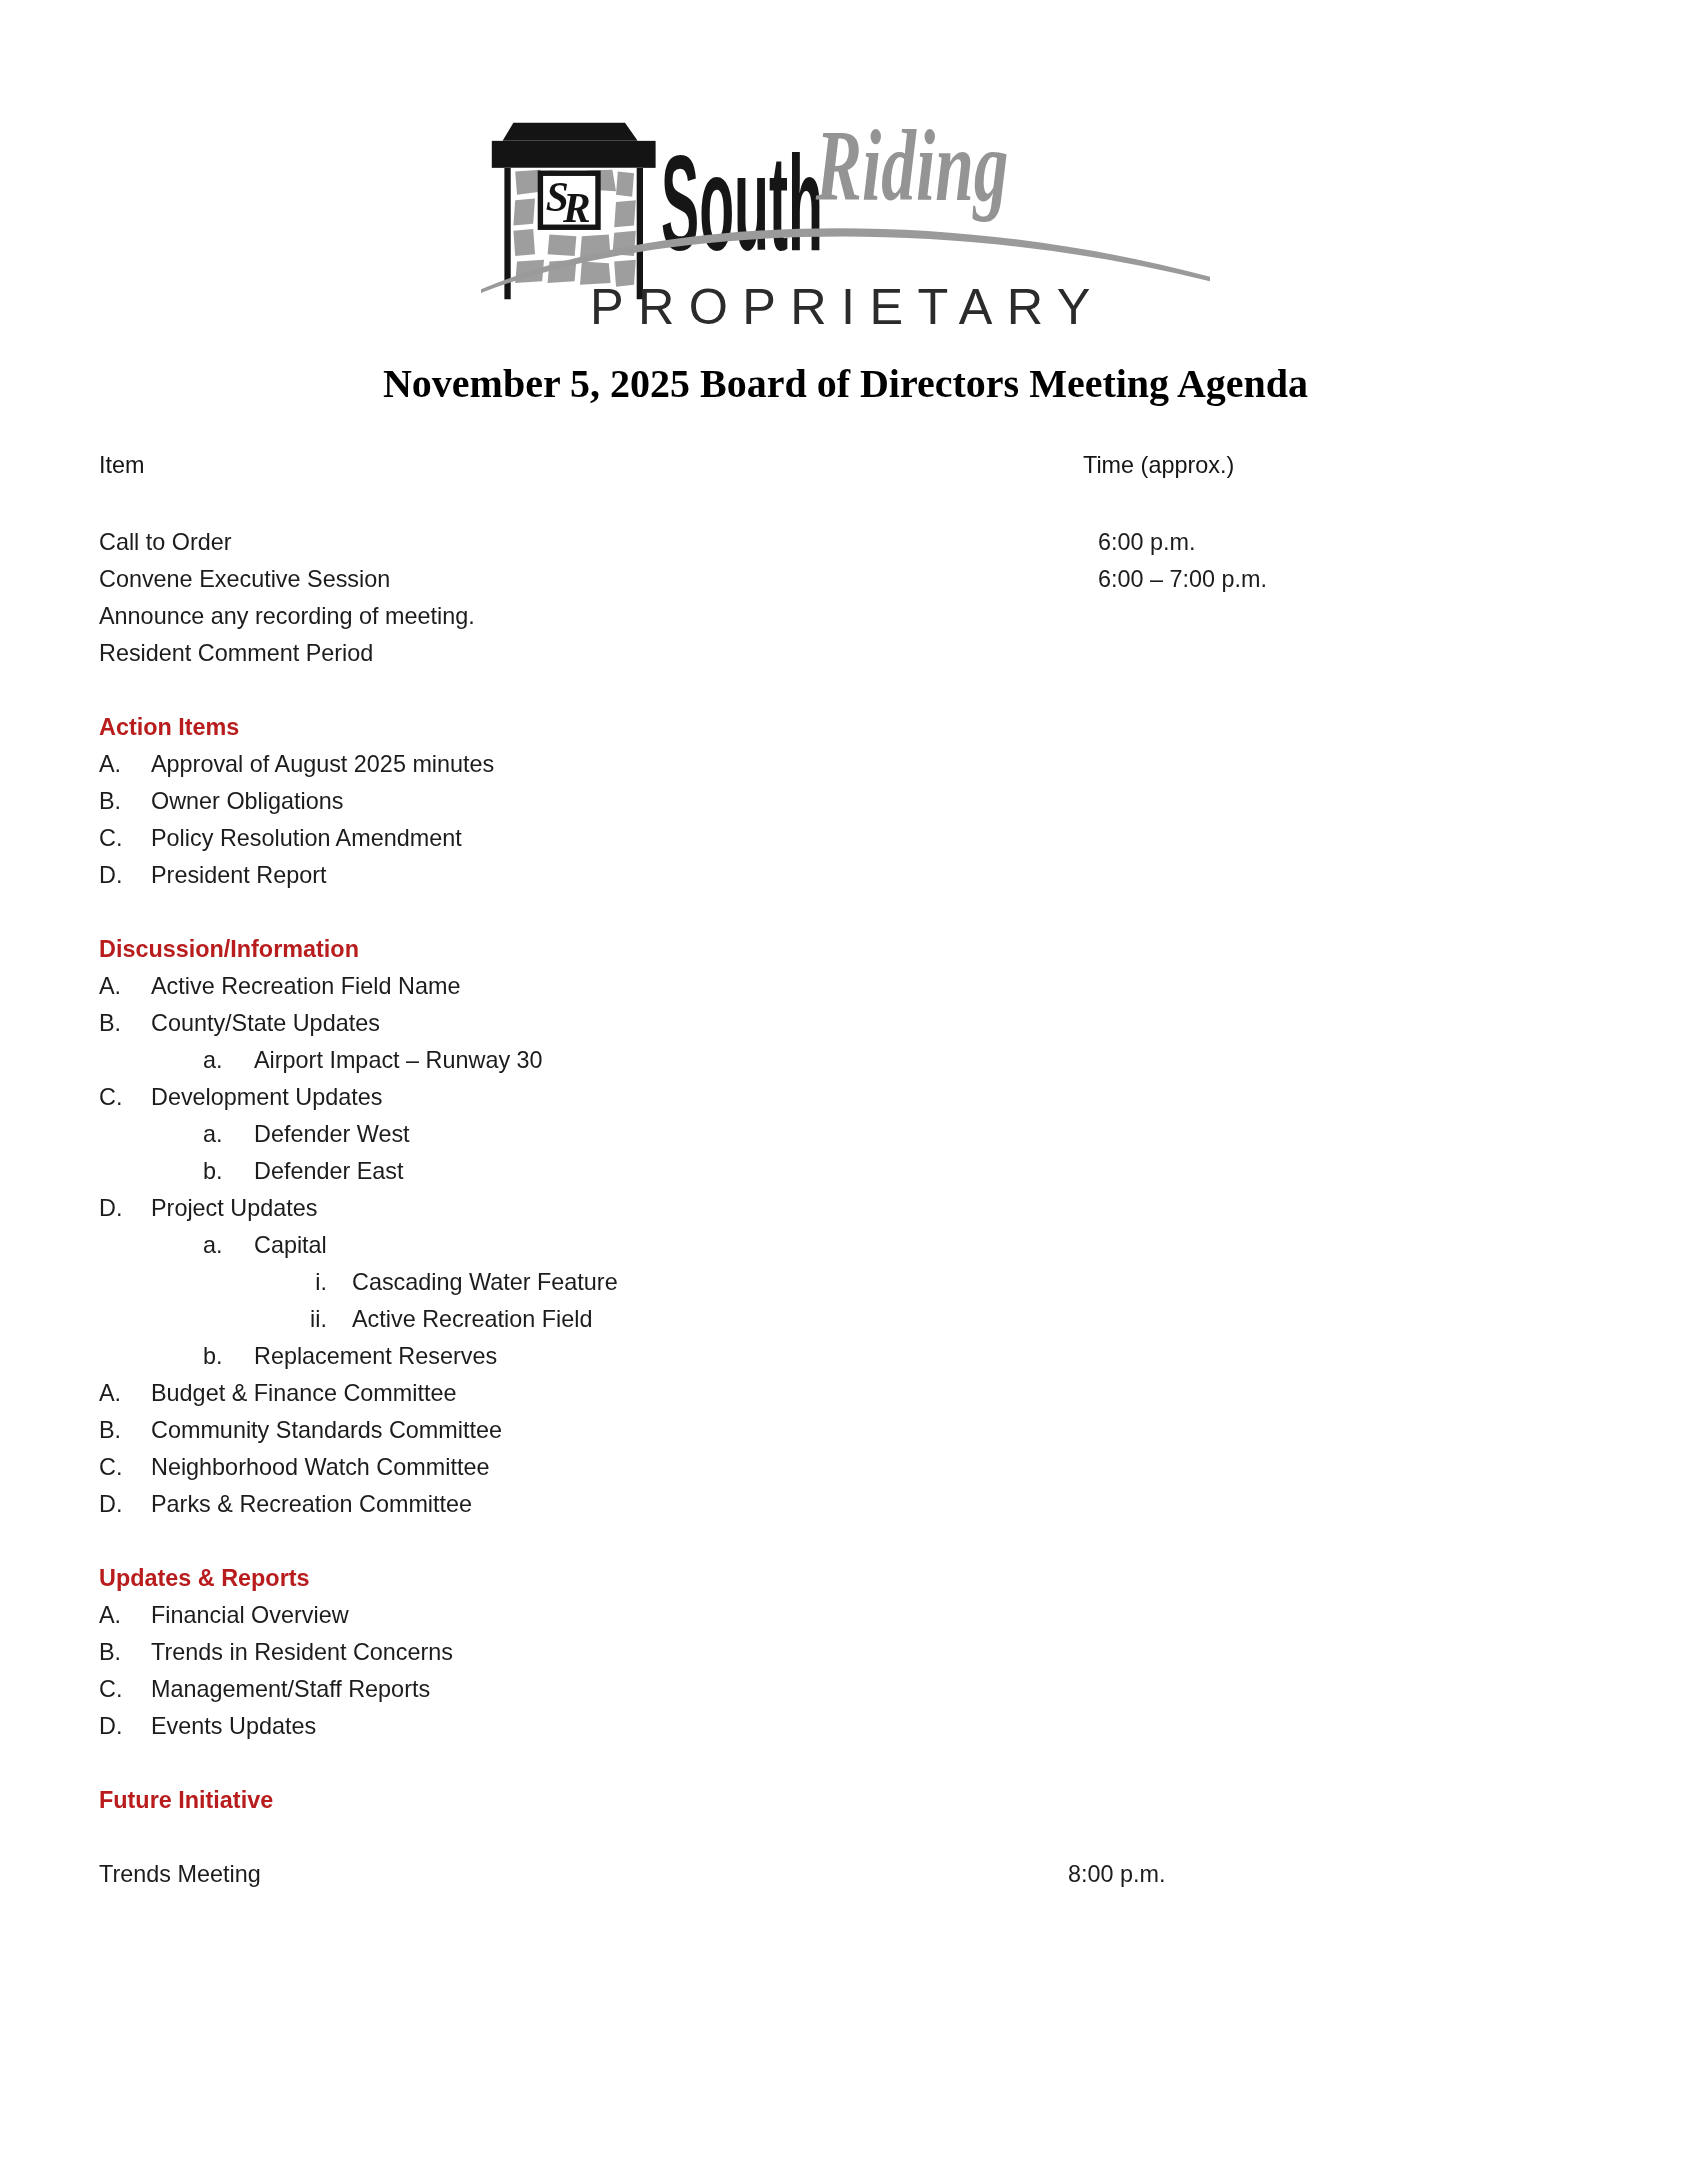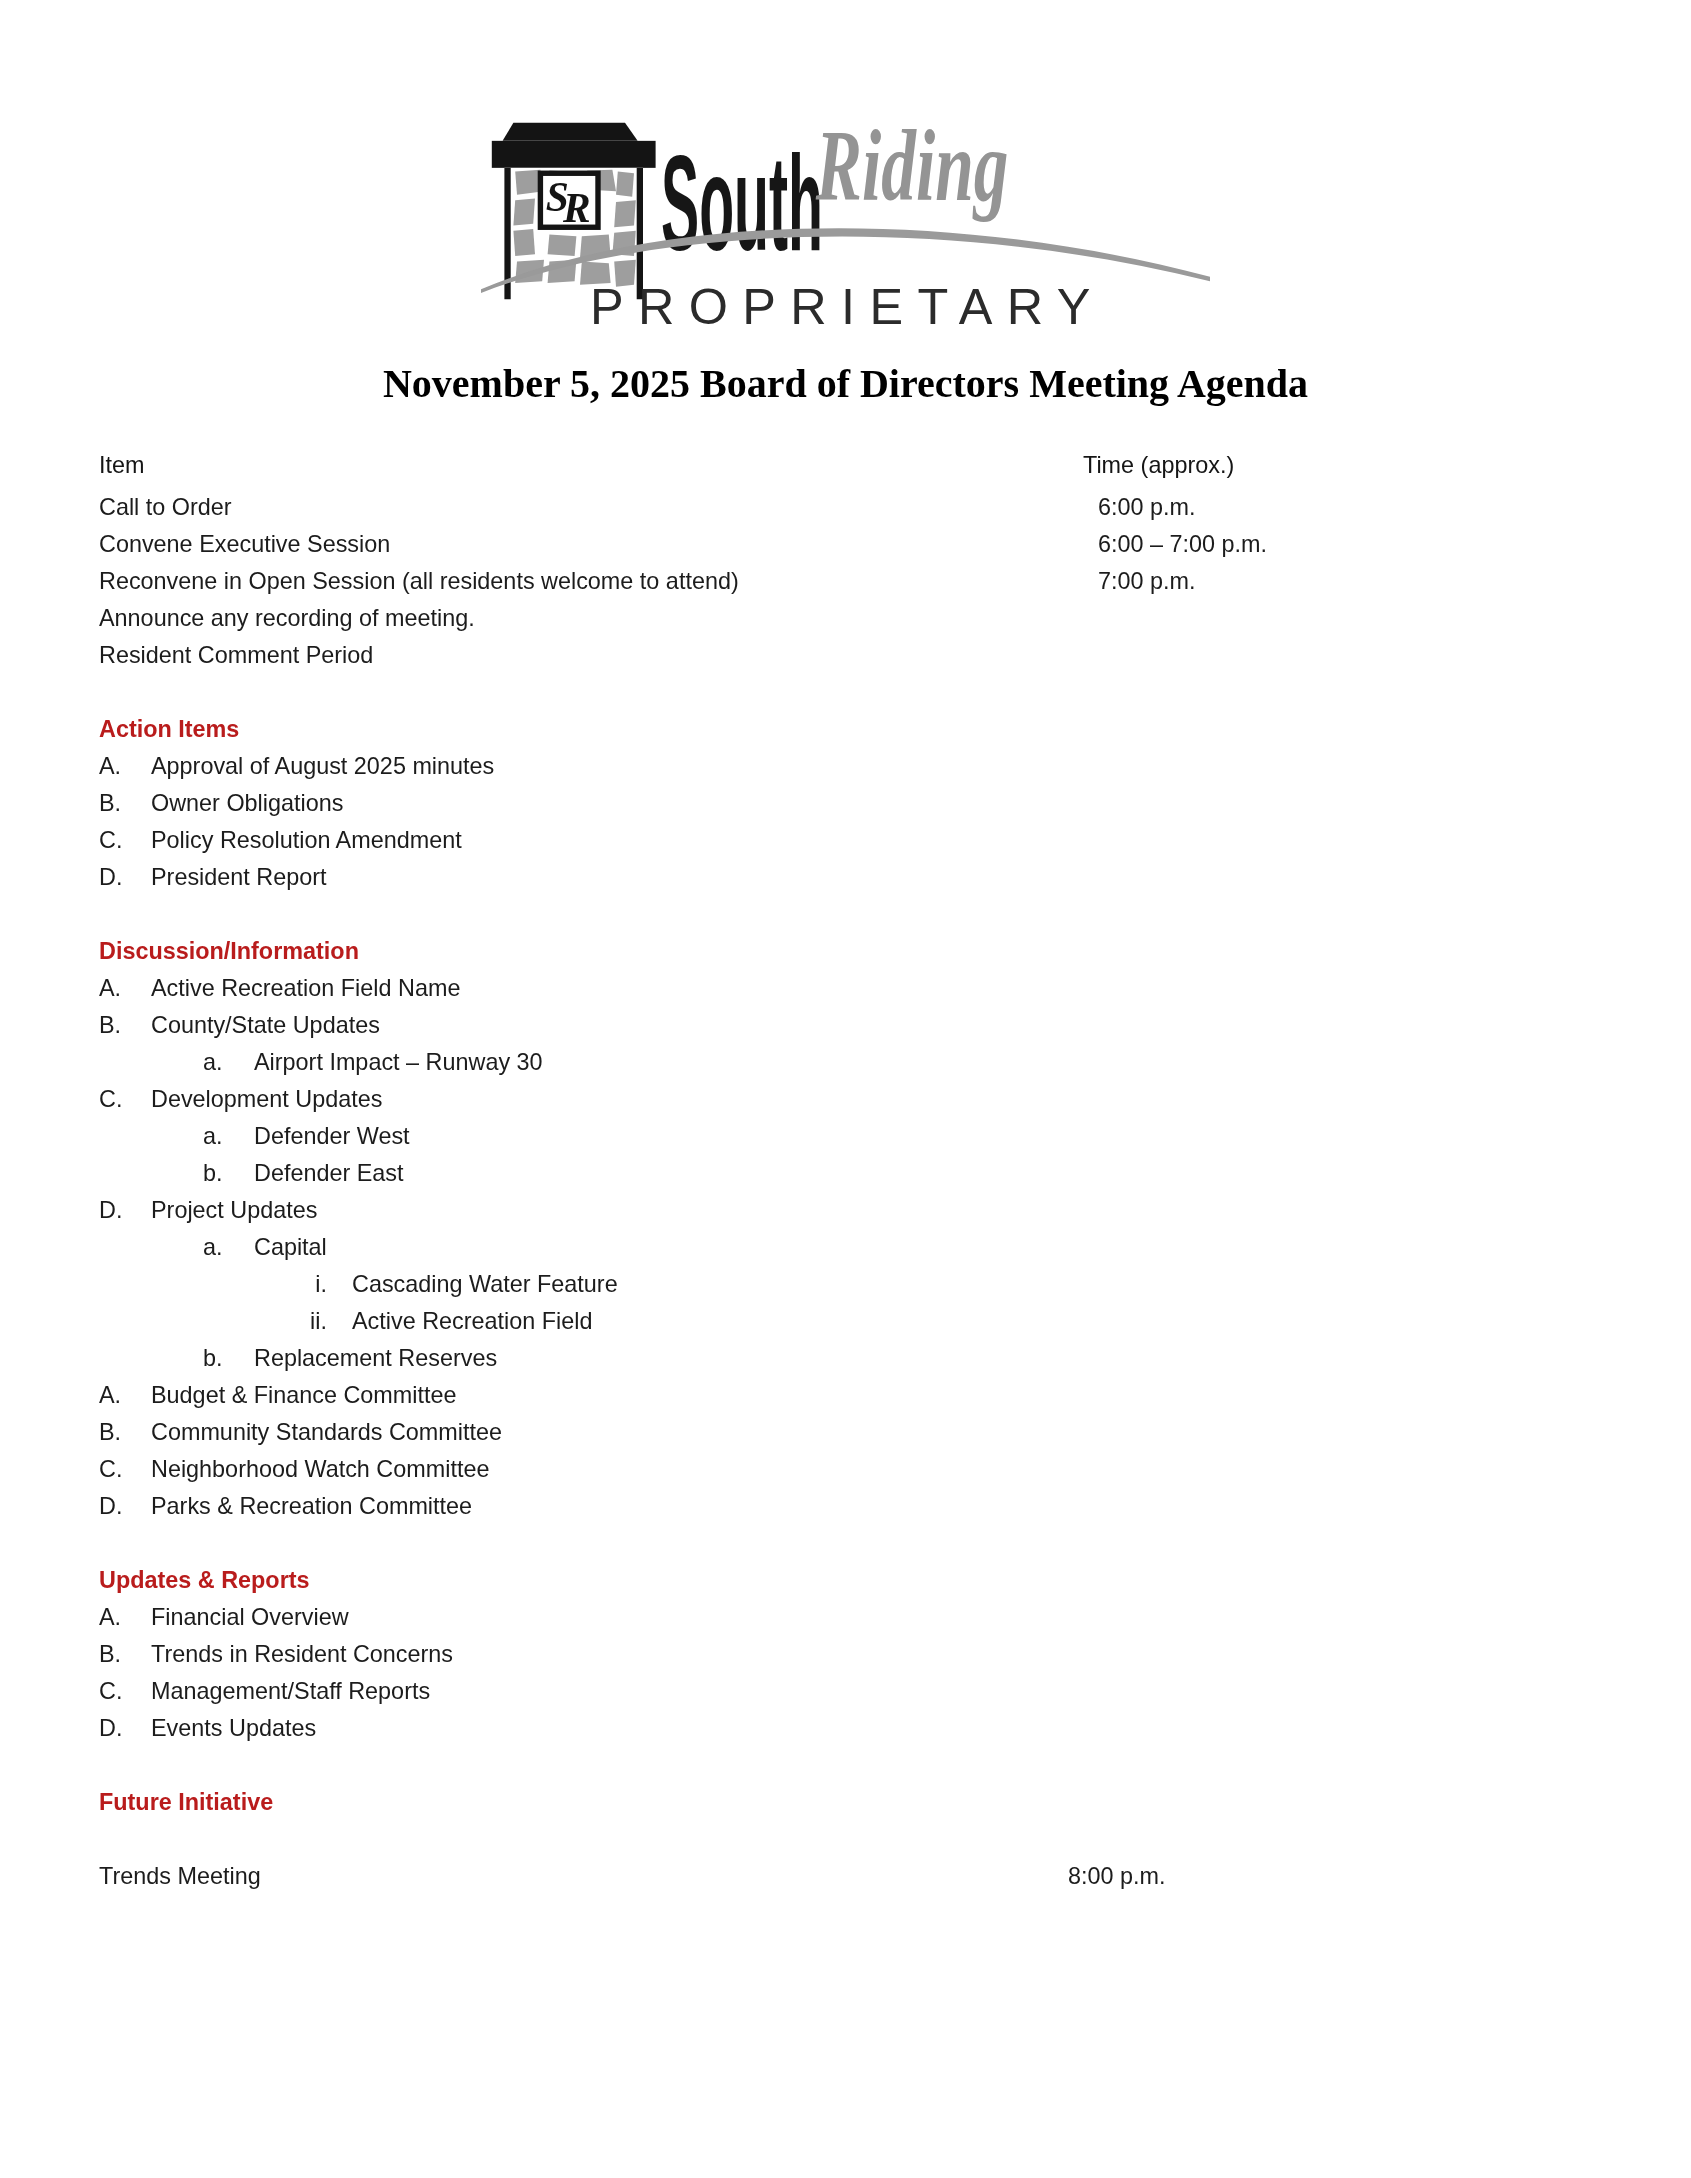--- a/index.html
+++ b/index.html
@@ -28,21 +28,21 @@
     color: #000000;
     white-space: nowrap;
   }
 
   
   .col-headers { position: relative; height: 37px; margin-top: 45px; font-weight: 400; color: #151515; }
   .col-headers .item-h { position: absolute; left: 99px; white-space: nowrap; }
   .col-headers .time-h { position: absolute; left: 1083px; white-space: nowrap; }
 
   
-  #intro { }
+  #intro { margin-top: 35px; }
   .row { position: relative; height: 37px; line-height: 37px; }
   .row span { white-space: nowrap; }
   .t0 { position: absolute; left: 99px; }
   .m1 { position: absolute; left: 99px; }
   .t1 { position: absolute; left: 151px; }
   .m2 { position: absolute; left: 203px; }
   .t2 { position: absolute; left: 254px; }
   .m3 { position: absolute; left: 255px; width: 72px; text-align: right; }
   .t3 { position: absolute; left: 352px; }
   .time { position: absolute; left: 1098px; }
@@ -114,24 +114,20 @@
   <div id="intro">
       <div class="row">
         <span class="t0">Call to Order</span>
         <span class="time">6:00 p.m.</span>
       </div>
       <div class="row">
         <span class="t0">Convene Executive Session</span>
         <span class="time">6:00 – 7:00 p.m.</span>
       </div>
       <div class="row">
-        <span class="t0">Reconvene in Open Session (all residents welcome to attend)</span>
-        <span class="time">7:00 p.m.</span>
-      </div>
-      <div class="row">
         <span class="t0">Announce any recording of meeting.</span>
       </div>
       <div class="row">
         <span class="t0">Resident Comment Period</span>
       </div>
     </div>
   <div id="sections">
       <div>
         <div class="section-heading">Action Items</div>
         <div class="row">

